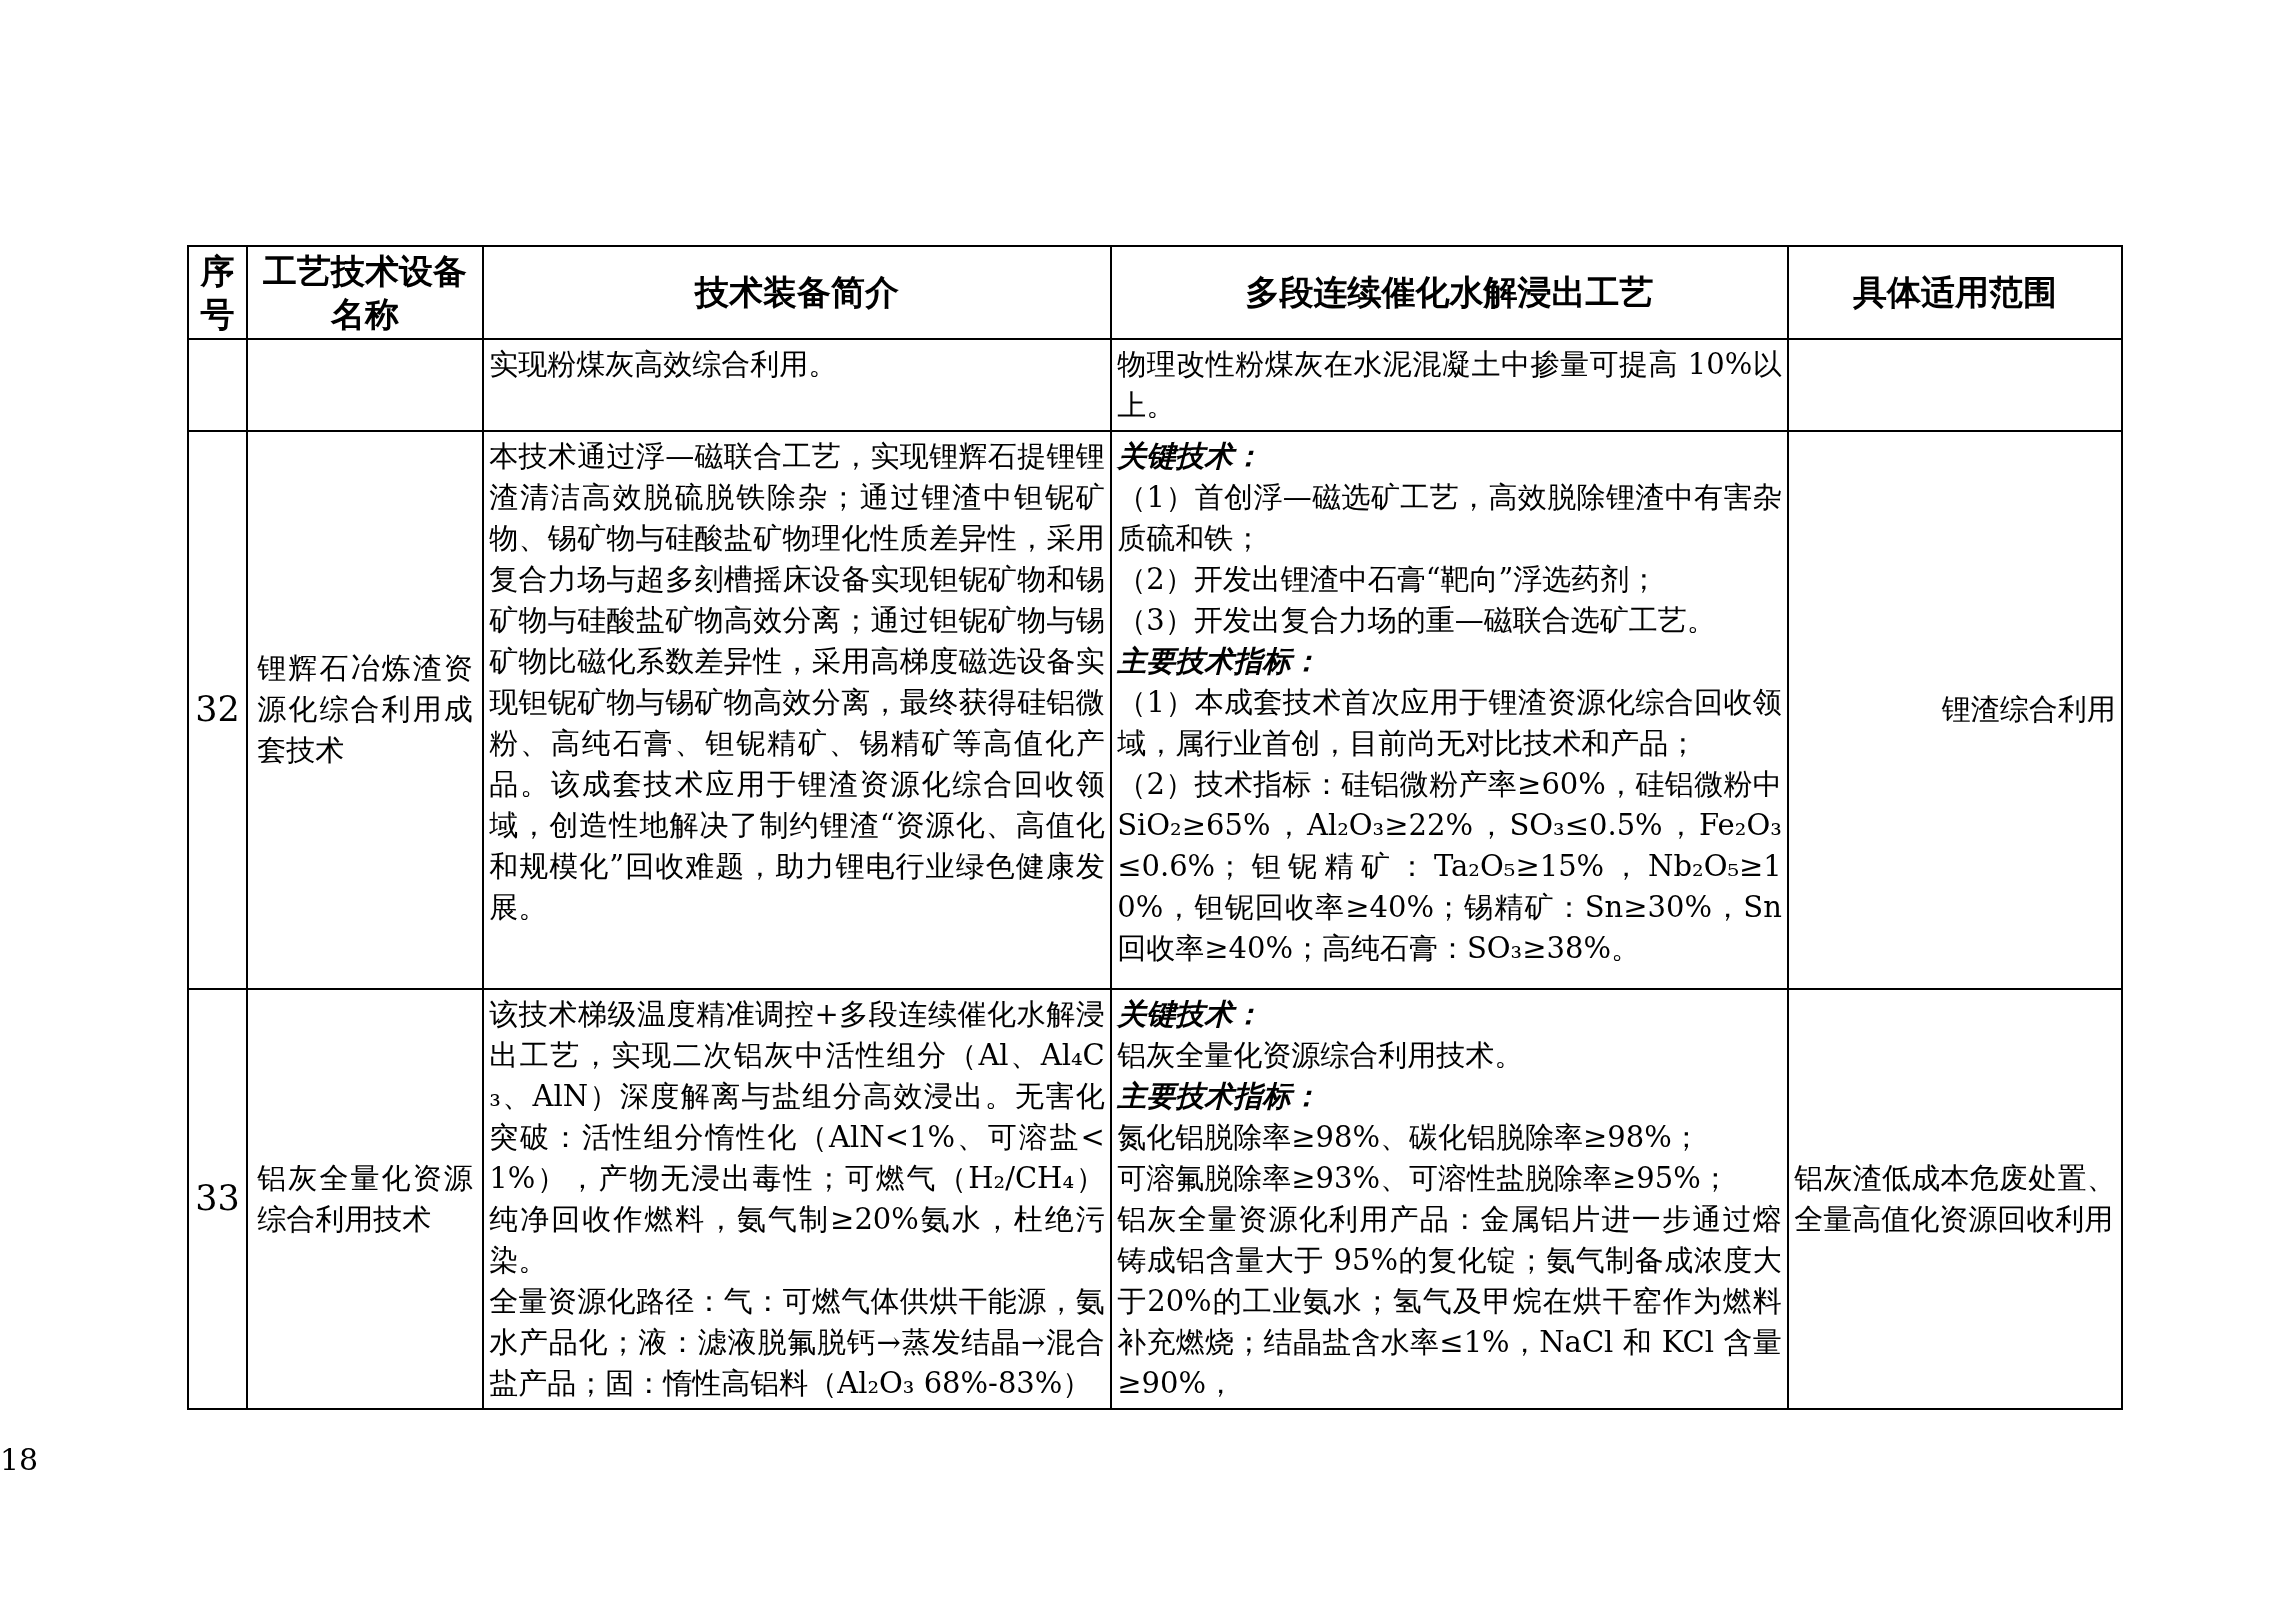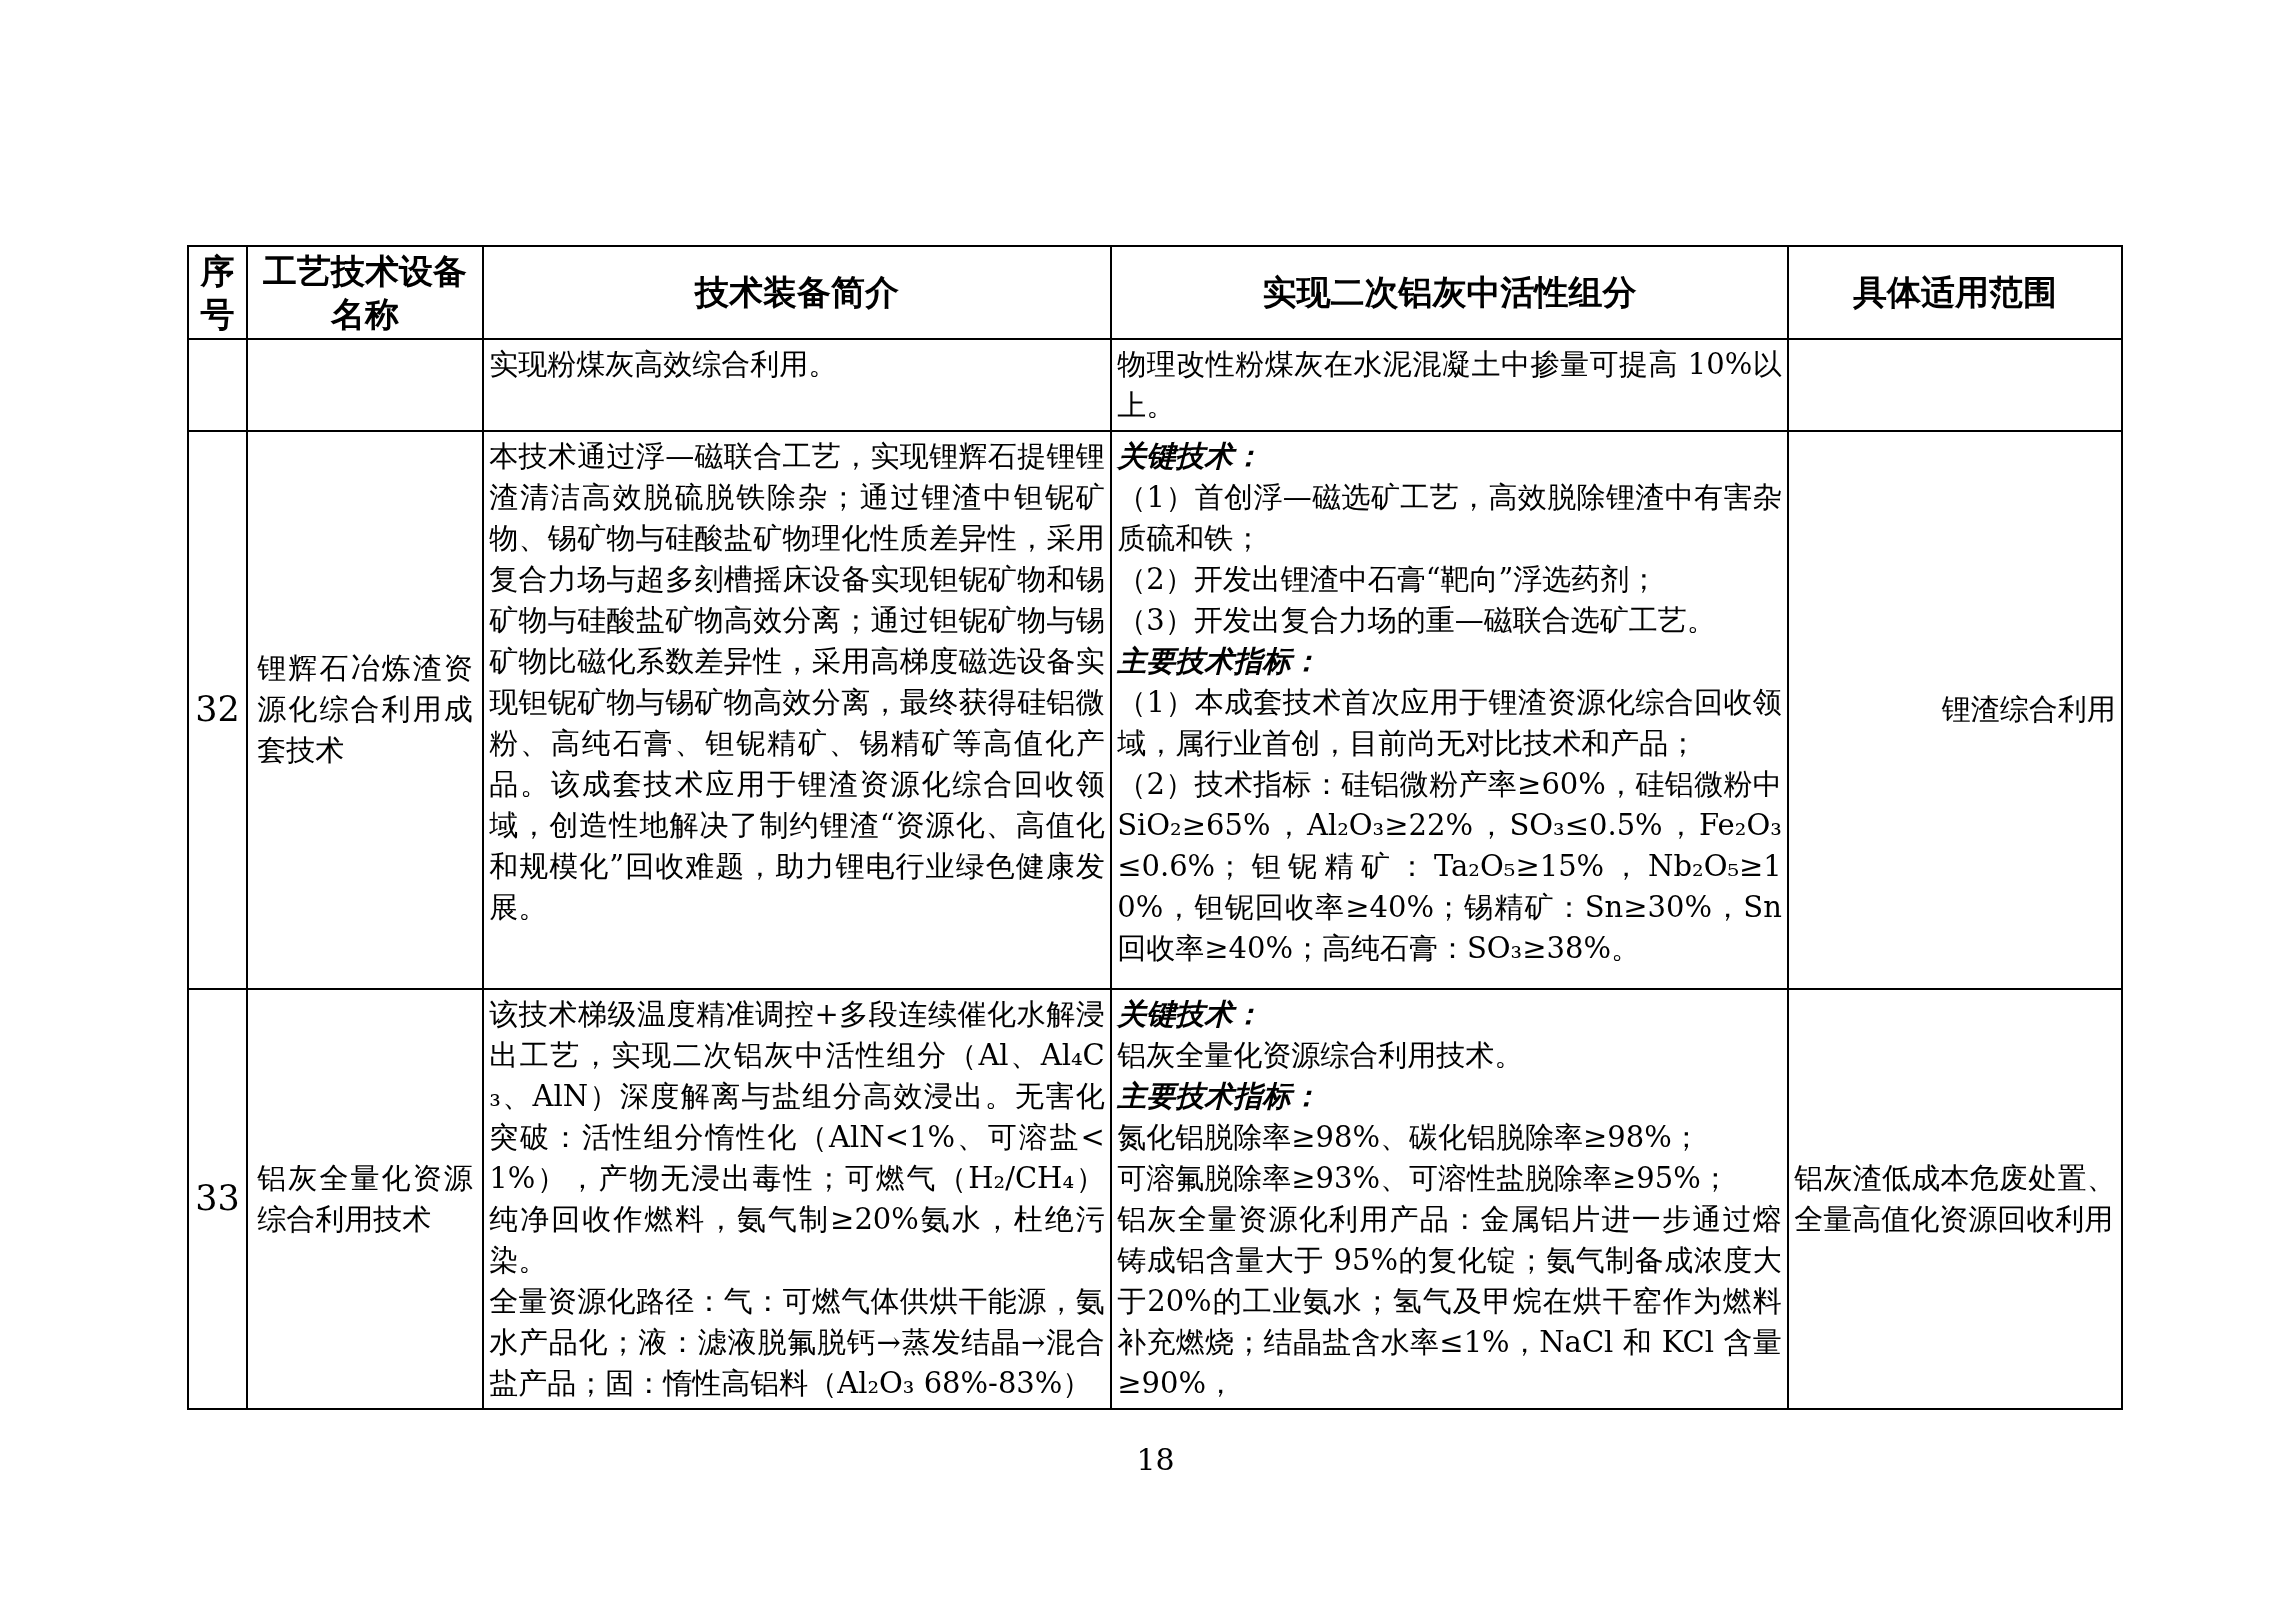--- a/index.html
+++ b/index.html
@@ -68,45 +68,44 @@
   td.c-scope{
     vertical-align:middle;
     font-size:29px;
     line-height:41px;
   }
   td.c-scope .para.left{text-align:right;}
   .page-number{
     position:absolute;
     top:1440px;left:0;
     width:2247px;
-    text-align:center;
+    text-align:left;
     font-size:30px;
     line-height:39px;
-    margin-left:32px;
   }
 </style>
 </head>
 <body>
 
 <div class="sheet">
 
   <table class="doc-table">
     <colgroup>
       <col style="width:59px">
       <col style="width:236px">
       <col style="width:628px">
       <col style="width:677px">
       <col style="width:334px">
     </colgroup>
     <thead>
       <tr class="row-header">
         <th class="hcell">序号</th>
         <th class="hcell">工艺技术设备名称</th>
         <th class="hcell">技术装备简介</th>
-        <th class="hcell">实现二次铝灰中活性组分</th>
+        <th class="hcell">多段连续催化水解浸出工艺</th>
         <th class="hcell">具体适用范围</th>
       </tr>
     </thead>
     <tbody>
 
       <tr class="row-cont">
         <td class="c-id body-text"></td>
         <td class="c-name body-text"></td>
         <td class="c-intro body-text">
           <div class="para">实现粉煤灰高效综合利用。</div>

